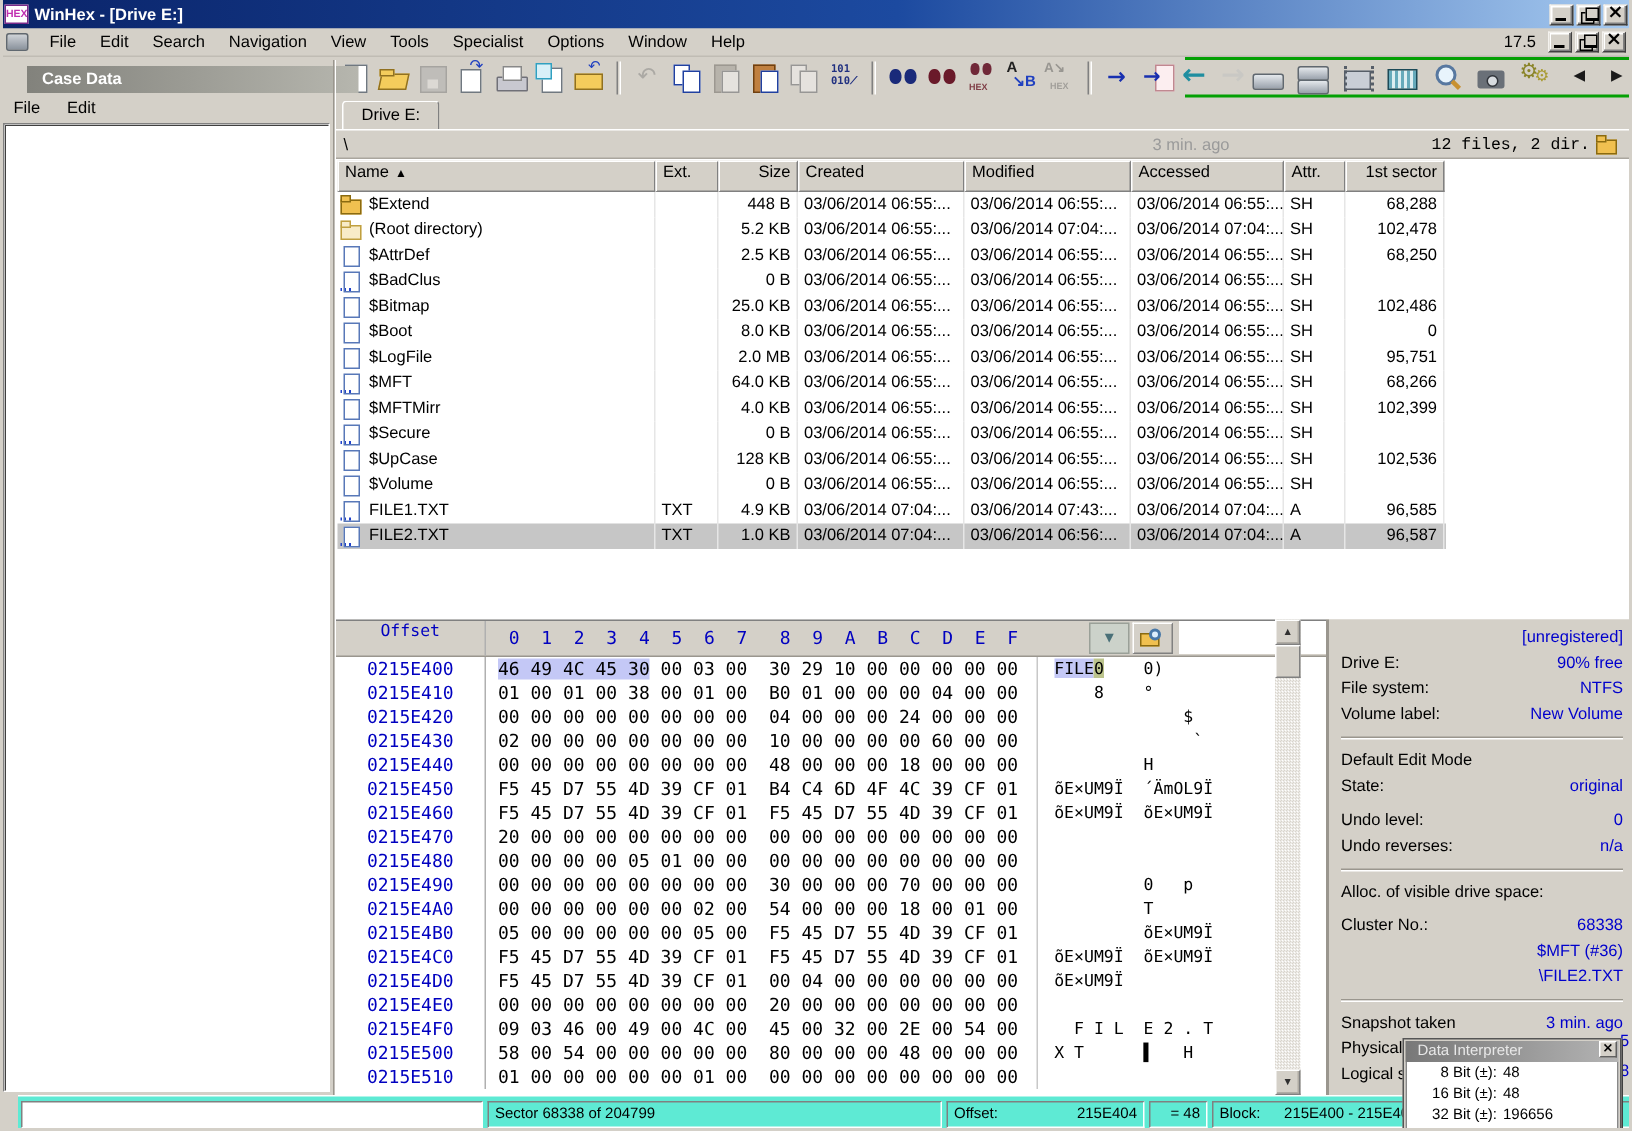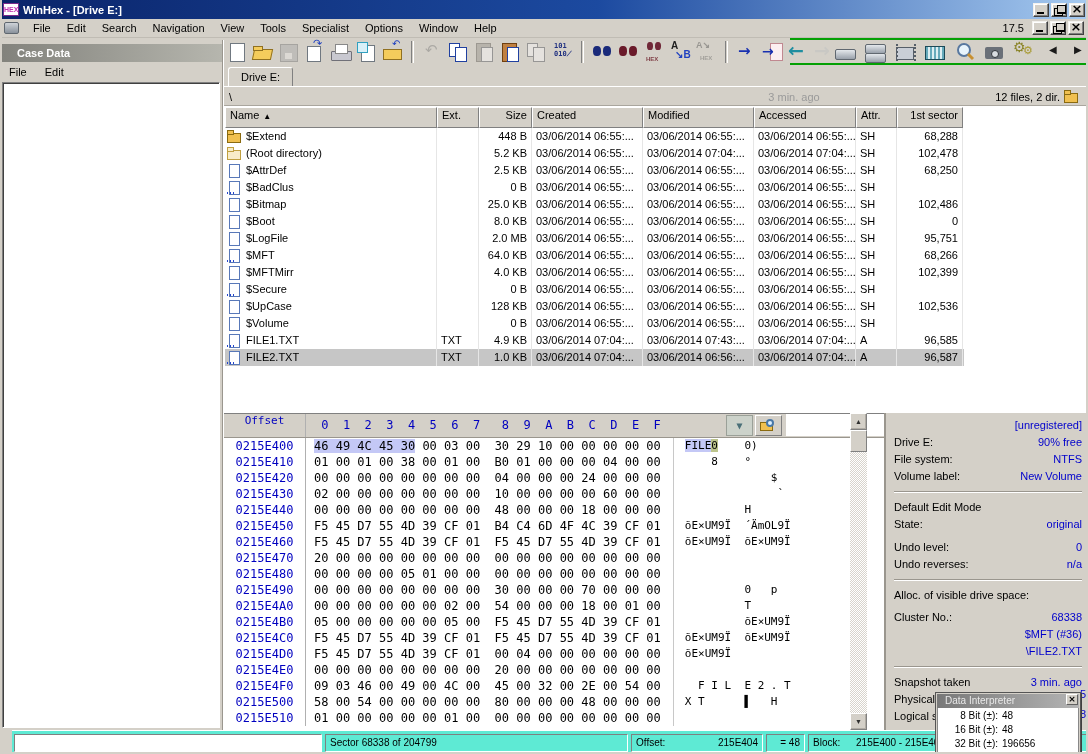--- a/index.html
+++ b/index.html
@@ -80,41 +80,41 @@
   .t-lens::before { content:""; position:absolute; left:5px; top:3px; width:10px; height:10px; border:2px solid #5878a0; border-radius:50%; background:#e8f4fc; }
   .t-lens::after { content:""; position:absolute; left:15px; top:15px; width:7px; height:3px; background:#c89030; transform:rotate(45deg); }
   .t-camera::before { content:""; position:absolute; left:3px; top:7px; width:18px; height:12px; background:#6a7078; border-radius:2px; }
   .t-camera::after { content:""; position:absolute; left:9px; top:10px; width:6px; height:6px; background:#d8dce0; border:1px solid #30343a; border-radius:50%; }
   .t-gears::before { content:"⚙"; position:absolute; left:1px; top:-1px; font-size:14px; color:#8a8428; }
   .t-gears::after { content:"⚙"; position:absolute; left:11px; top:4px; font-size:11px; color:#a89a30; }
   .t-navleft::before { content:"◀"; position:absolute; left:7px; top:4px; font-size:10px; color:#1a1a1a; }
   .t-navright::before { content:"▶"; position:absolute; left:7px; top:4px; font-size:10px; color:#1a1a1a; }
 
   
-  #casedata-header { position:absolute; left:1px; top:44px; width:221px; height:18px;
+  #casedata-header { position:absolute; left:18px; top:44px; width:221px; height:18px;
     background:linear-gradient(90deg,#82827c,#b6b6ae); color:#fff; font-weight:bold;
-    line-height:18px; padding-left:16px; }
+    line-height:18px; padding-left:10px; }
   #case-menu { position:absolute; left:0; top:62px; width:222px; height:19px; display:flex; align-items:center; }
   #case-menu span { padding:2px 9px; }
   #case-list { position:absolute; left:2px; top:82px; width:218px; height:646px; background:#fff;
     border:1px solid; border-color:#808080 #fff #fff #808080; box-shadow:inset 1px 1px 0 #404040; }
   #vsep { position:absolute; left:222px; top:40px; width:2px; height:690px;
     border-left:1px solid #9a968e; border-right:1px solid #fff; }
 
   
   #main-bg { position:absolute; left:224px; top:66px; width:864px; height:688px; background:#d4d0c8; }
   #tab { position:absolute; left:228px; top:67px; height:20px; padding:3px 12px 0 12px;
     background:#d4d0c8; border:1px solid #808080; border-bottom:none;
     border-top-color:#fff; border-left-color:#fff; border-radius:3px 3px 0 0; }
   #tabline { position:absolute; left:224px; top:86px; width:864px; height:2px; background:#d4d0c8; border-top:1px solid #fff; }
   #pathbar { position:absolute; left:224px; top:88px; width:864px; height:18px; background:#d4d0c8;
     display:flex; align-items:center; border-bottom:1px solid #aaa69e; }
   #path-text { margin-left:5px; }
   #path-age { position:absolute; left:470px; width:200px; text-align:center; color:#9a9a9a; }
-  #dir-summary { margin-left:auto; margin-right:28px; }
+  #dir-summary { margin-left:auto; margin-right:28px;font-family:Liberation Mono, monospace; }
   #pathbar-folder { position:absolute; right:3px; top:2px; width:17px; height:14px; }
 
   
   #list-bg { position:absolute; left:224px; top:106px; width:864px; height:307px; background:#fff; }
   #table { position:absolute; left:225px; top:107px; width:739px; }
   .thead { display:grid; grid-template-columns:212px 42px 53px 111px 111px 102px 41px 66px; height:21px; }
   .th { background:#d4d0c8; border:1px solid; border-color:#fff #808080 #808080 #fff;
     padding:0 4px; line-height:15px; white-space:nowrap; overflow:hidden; }
   .th.r { text-align:right; }
   .trow { display:grid; grid-template-columns:212px 42px 53px 111px 111px 102px 41px 66px; height:17px; }
@@ -129,21 +129,21 @@
   .fi-folder-light::after { content:""; position:absolute; left:0; top:0; width:5px; height:3px; background:#f8ecc8; border:1px solid #c0a040; }
   .fi-doc::before, .fi-doc-dots::before { content:""; position:absolute; left:2px; top:0; width:9px; height:12px; background:#fff; border:1px solid #5878b8; }
   .fi-doc-dots::after { content:""; position:absolute; left:0; bottom:0; width:9px; height:2px;
     background:repeating-linear-gradient(90deg,#2244cc 0 1px,transparent 1px 3px); }
   #sort-arrow { font-size:8px; margin-left:4px; }
 
   
   #hexarea { position:absolute; left:224px; top:413px; width:660px; height:317px; background:#fff;
     border-top:1px solid #808080; font-family:"DejaVu Sans Mono", monospace; }
   #hexhead { position:relative; height:24px; background:#d4d0c8; border-bottom:1px solid #9a968e; display:flex; align-items:center; }
-  .offcol { width:82px; text-align:center; color:#0000c0; flex:none; }
+  .offcol { width:100px; text-align:center; color:#0000c0; flex:none; }
   #hexhead .offcol, #hexrows .offcol { border-right:1px solid #b0b0b0; height:100%; }
   #hexhead pre, .hexrow pre.bts { font:12px/16px "DejaVu Sans Mono", monospace; margin-left:8px; white-space:pre; }
   #hexhead pre { color:#0000c0; line-height:23px; }
   .hexrow { display:flex; height:16px; align-items:center; }
   .hexrow .offcol { color:#0000c0; font:12px/16px "DejaVu Sans Mono", monospace; }
   .hexrow pre.asc { font:11px/16px "DejaVu Sans Mono", monospace; margin-left:12px; padding-left:11px;
     border-left:1px solid #c8c8c8; white-space:pre; }
   .hl { background:#c4c8f6; }
   .cur { background:#bcc48c; }
   #hxbtn1 { position:absolute; left:502px; top:1px; width:27px; height:21px; background:#ccd2ca;

